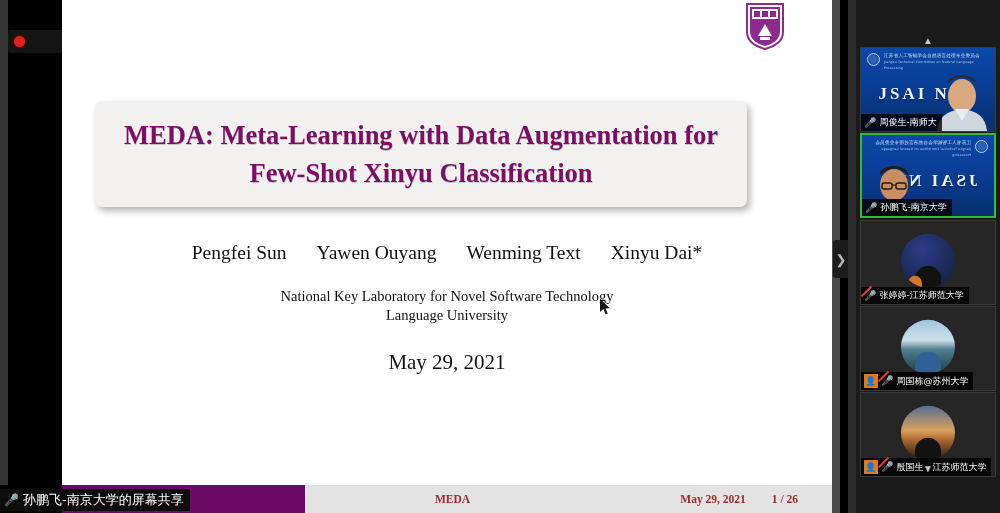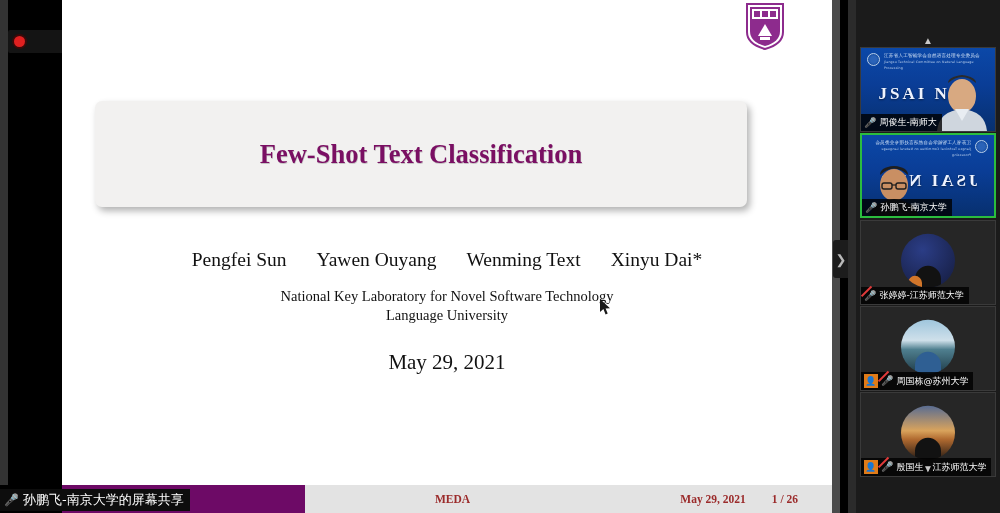--- a/index.html
+++ b/index.html
@@ -96,21 +96,21 @@
     color: #7a0f63;
     font-family: "Liberation Serif", serif;
     font-weight: bold;
     font-size: 26.5px;
     line-height: 38px;
     text-align: center;
     white-space: nowrap;
     text-shadow: .5px .5px 0 rgba(0,0,0,.18);
   }
   .authors {
-    position: absolute; left: 0; top: 249px; width: 770px;
+    position: absolute; left: 0; top: 242px; width: 770px;
     display: flex; justify-content: center; gap: 30px;
     font-family: "Liberation Serif", serif;
     font-size: 19.5px; color: #111;
   }
   .affil {
     position: absolute; left: 0; top: 287px; width: 770px;
     text-align: center;
     font-family: "Liberation Serif", serif;
     font-size: 14.5px; color: #111; line-height: 19px;
   }
@@ -323,21 +323,22 @@
           <rect x="8" y="7" width="26" height="10" fill="#ffffff"></rect>
           <rect x="10" y="9" width="6" height="6" fill="#8d2b8d"></rect>
           <rect x="18" y="9" width="6" height="6" fill="#8d2b8d"></rect>
           <rect x="26" y="9" width="6" height="6" fill="#8d2b8d"></rect>
           <path d="M21 22 L28 34 H14 Z" fill="#ffffff"></path>
           <rect x="16" y="35" width="10" height="3" fill="#ffffff"></rect>
         </svg>
       </div>
 
       <div class="title-card">
-        <div class="title-line">Few-Shot Text Classification</div>
+        <div class="title-line">MEDA: Meta-Learning with Data Augmentation for</div>
+        <div class="title-line">Few-Shot Xinyu Classification</div>
       </div>
 
       <div class="authors">
         <span>Pengfei Sun</span>
         <span>Yawen Ouyang</span>
         <span>Wenming Text</span>
         <span>Xinyu Dai*</span>
       </div>
 
       <div class="affil">

